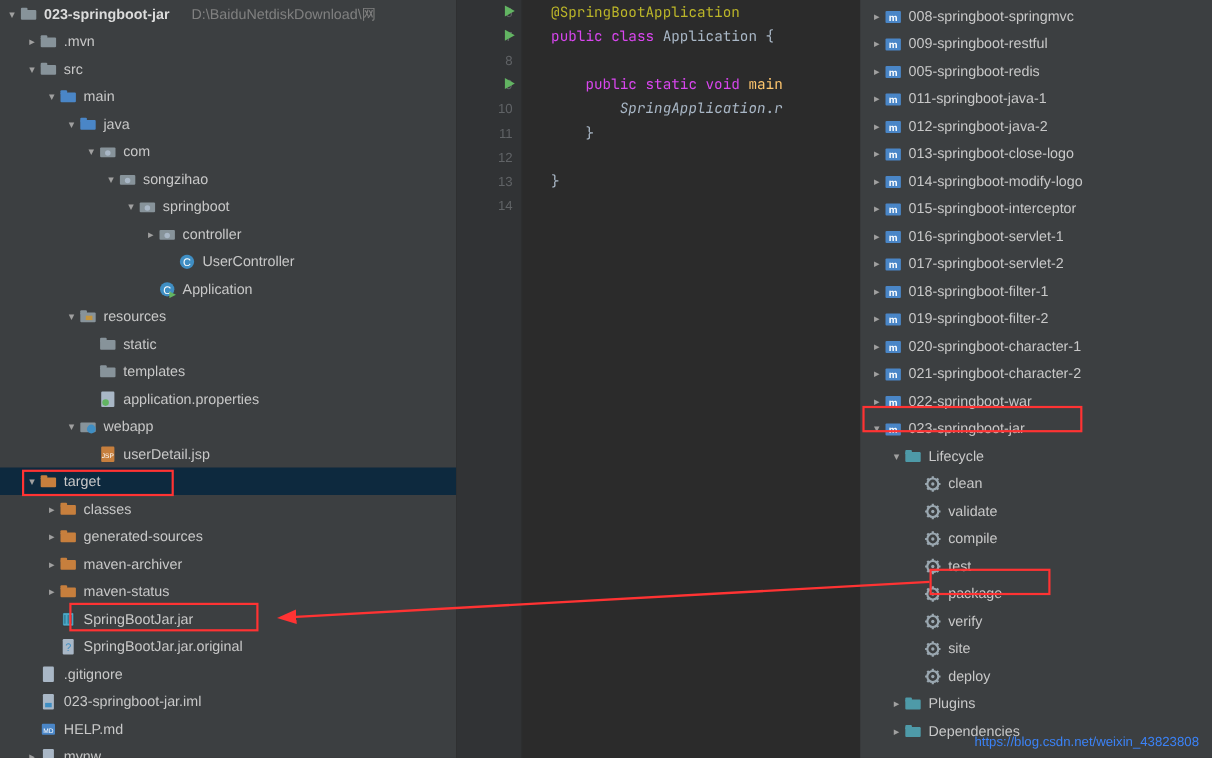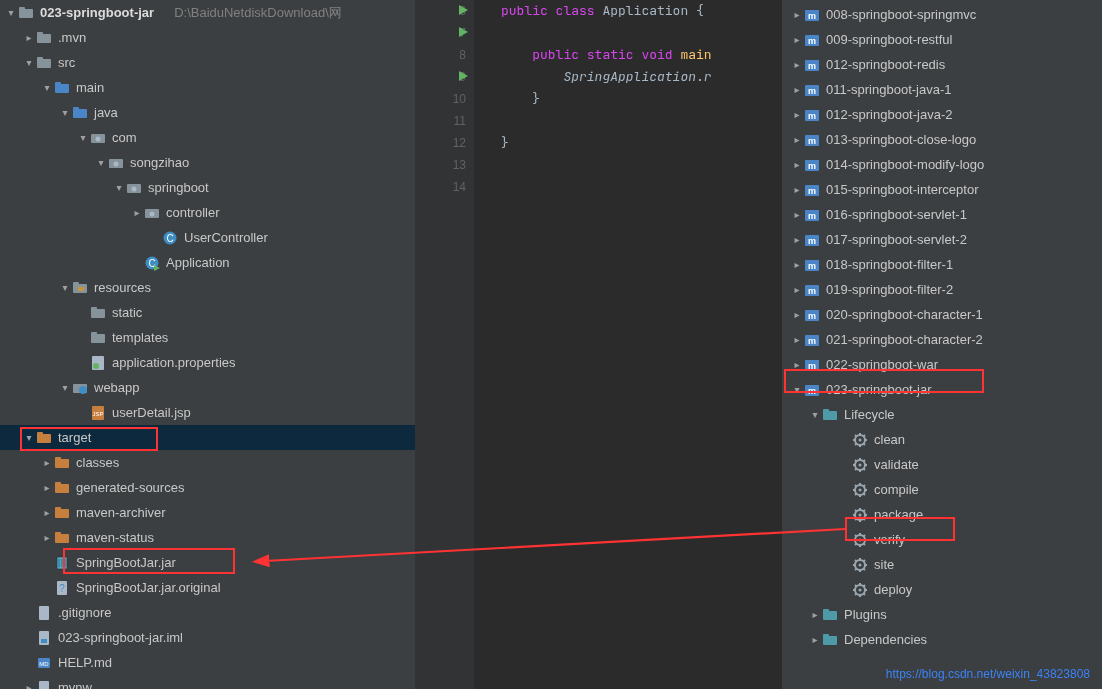--- a/index.html
+++ b/index.html
@@ -41,21 +41,21 @@
 
   .red-box { position:absolute; border:2px solid #ff3333; pointer-events:none; z-index:50; }
   .red-arrow { position:absolute; z-index:49; pointer-events:none; }
 
   .watermark { position:absolute; bottom:8px; right:12px; color:#3b82f6; font-size:12px; z-index:60; }
 
   .indent-0{padding-left:4px}.indent-1{padding-left:22px}.indent-2{padding-left:40px}
   .indent-3{padding-left:58px}.indent-4{padding-left:76px}.indent-5{padding-left:94px}
   .indent-6{padding-left:112px}.indent-7{padding-left:130px}.indent-8{padding-left:148px}
 
-  .r-indent-1{padding-left:8px}.r-indent-2{padding-left:26px}.r-indent-3{padding-left:56px}
+  .r-indent-1{padding-left:8px}.r-indent-2{padding-left:26px}.r-indent-3{padding-left:44px}
 
 </style>
 </head>
 <body>
 
 <div class="left-panel">
   <div class="tree-row bold indent-0">
     <span class="arrow">▾</span>
     <span class="icon">
       <svg width="16" height="16">
@@ -375,20 +375,21 @@
         <span>12</span>
       </div>
       <div class="gutter-line">
         <span>13</span>
       </div>
       <div class="gutter-line">
         <span>14</span>
       </div>
     </div>
   <div class="code-area" id="code">
+      <div class="code-line"><span class="c-ann">@SpringBootApplication</span></div>
       <div class="code-line"><span class="c-kw">public class </span><span class="c-cls">Application </span><span class="c-punc">{</span></div>
       <div class="code-line"></div>
       <div class="code-line">    <span class="c-kw">public static void </span><span class="c-method">main</span></div>
       <div class="code-line">        <span class="c-id">SpringApplication</span><span class="c-punc">.</span><span class="c-id">r</span></div>
       <div class="code-line">    <span class="c-punc">}</span></div>
       <div class="code-line"></div>
       <div class="code-line"><span class="c-punc">}</span></div>
       <div class="code-line"></div>
     </div>
 </div>
@@ -416,21 +417,21 @@
         <span class="label">009-springboot-restful</span>
       </div>
       <div class="tree-row r-indent-1">
         <span class="arrow">▸</span>
         <span class="icon">
           <svg width="16" height="16">
             <rect x="1" y="3" width="14" height="11" rx="1" fill="#4a86c7"></rect>
             <text x="8" y="12" text-anchor="middle" font-size="9" fill="#fff" font-weight="bold">m</text>
           </svg>
         </span>
-        <span class="label">012-springboot-redis</span>
+        <span class="label">005-springboot-redis</span>
       </div>
       <div class="tree-row r-indent-1">
         <span class="arrow">▸</span>
         <span class="icon">
           <svg width="16" height="16">
             <rect x="1" y="3" width="14" height="11" rx="1" fill="#4a86c7"></rect>
             <text x="8" y="12" text-anchor="middle" font-size="9" fill="#fff" font-weight="bold">m</text>
           </svg>
         </span>
         <span class="label">011-springboot-java-1</span>
@@ -636,80 +637,100 @@
               <line x1="8" y1="13" x2="8" y2="15"></line>
               <line x1="1" y1="8" x2="3" y2="8"></line>
               <line x1="13" y1="8" x2="15" y2="8"></line>
               <line x1="3" y1="3" x2="4.5" y2="4.5"></line>
               <line x1="11.5" y1="11.5" x2="13" y2="13"></line>
               <line x1="3" y1="13" x2="4.5" y2="11.5"></line>
               <line x1="11.5" y1="4.5" x2="13" y2="3"></line>
             </g>
           </svg>
         </span>
-        <span class="label">package</span>
+        <span class="label">test</span>
       </div>
       <div class="tree-row r-indent-3">
         <span class="arrow"></span>
         <span class="icon">
           <svg width="16" height="16">
             <circle cx="8" cy="8" r="5" fill="none" stroke="#9aa7b0" stroke-width="2"></circle>
             <circle cx="8" cy="8" r="1.5" fill="#9aa7b0"></circle>
             <g stroke="#9aa7b0" stroke-width="2">
               <line x1="8" y1="1" x2="8" y2="3"></line>
               <line x1="8" y1="13" x2="8" y2="15"></line>
               <line x1="1" y1="8" x2="3" y2="8"></line>
               <line x1="13" y1="8" x2="15" y2="8"></line>
               <line x1="3" y1="3" x2="4.5" y2="4.5"></line>
               <line x1="11.5" y1="11.5" x2="13" y2="13"></line>
               <line x1="3" y1="13" x2="4.5" y2="11.5"></line>
               <line x1="11.5" y1="4.5" x2="13" y2="3"></line>
             </g>
           </svg>
         </span>
-        <span class="label">verify</span>
+        <span class="label">package</span>
       </div>
       <div class="tree-row r-indent-3">
         <span class="arrow"></span>
         <span class="icon">
           <svg width="16" height="16">
             <circle cx="8" cy="8" r="5" fill="none" stroke="#9aa7b0" stroke-width="2"></circle>
             <circle cx="8" cy="8" r="1.5" fill="#9aa7b0"></circle>
             <g stroke="#9aa7b0" stroke-width="2">
               <line x1="8" y1="1" x2="8" y2="3"></line>
               <line x1="8" y1="13" x2="8" y2="15"></line>
               <line x1="1" y1="8" x2="3" y2="8"></line>
               <line x1="13" y1="8" x2="15" y2="8"></line>
               <line x1="3" y1="3" x2="4.5" y2="4.5"></line>
               <line x1="11.5" y1="11.5" x2="13" y2="13"></line>
               <line x1="3" y1="13" x2="4.5" y2="11.5"></line>
               <line x1="11.5" y1="4.5" x2="13" y2="3"></line>
             </g>
           </svg>
         </span>
-        <span class="label">site</span>
+        <span class="label">verify</span>
       </div>
       <div class="tree-row r-indent-3">
         <span class="arrow"></span>
         <span class="icon">
           <svg width="16" height="16">
             <circle cx="8" cy="8" r="5" fill="none" stroke="#9aa7b0" stroke-width="2"></circle>
             <circle cx="8" cy="8" r="1.5" fill="#9aa7b0"></circle>
             <g stroke="#9aa7b0" stroke-width="2">
               <line x1="8" y1="1" x2="8" y2="3"></line>
               <line x1="8" y1="13" x2="8" y2="15"></line>
               <line x1="1" y1="8" x2="3" y2="8"></line>
               <line x1="13" y1="8" x2="15" y2="8"></line>
               <line x1="3" y1="3" x2="4.5" y2="4.5"></line>
               <line x1="11.5" y1="11.5" x2="13" y2="13"></line>
               <line x1="3" y1="13" x2="4.5" y2="11.5"></line>
               <line x1="11.5" y1="4.5" x2="13" y2="3"></line>
             </g>
           </svg>
         </span>
+        <span class="label">site</span>
+      </div>
+      <div class="tree-row r-indent-3">
+        <span class="arrow"></span>
+        <span class="icon">
+          <svg width="16" height="16">
+            <circle cx="8" cy="8" r="5" fill="none" stroke="#9aa7b0" stroke-width="2"></circle>
+            <circle cx="8" cy="8" r="1.5" fill="#9aa7b0"></circle>
+            <g stroke="#9aa7b0" stroke-width="2">
+              <line x1="8" y1="1" x2="8" y2="3"></line>
+              <line x1="8" y1="13" x2="8" y2="15"></line>
+              <line x1="1" y1="8" x2="3" y2="8"></line>
+              <line x1="13" y1="8" x2="15" y2="8"></line>
+              <line x1="3" y1="3" x2="4.5" y2="4.5"></line>
+              <line x1="11.5" y1="11.5" x2="13" y2="13"></line>
+              <line x1="3" y1="13" x2="4.5" y2="11.5"></line>
+              <line x1="11.5" y1="4.5" x2="13" y2="3"></line>
+            </g>
+          </svg>
+        </span>
         <span class="label">deploy</span>
       </div>
       <div class="tree-row r-indent-2">
         <span class="arrow">▸</span>
         <span class="icon">
           <svg width="16" height="16">
             <rect x="1" y="4" width="14" height="9" rx="1" fill="#4e9aa8"></rect>
             <rect x="1" y="2" width="6" height="4" rx="1" fill="#4e9aa8"></rect>
           </svg>
         </span>

